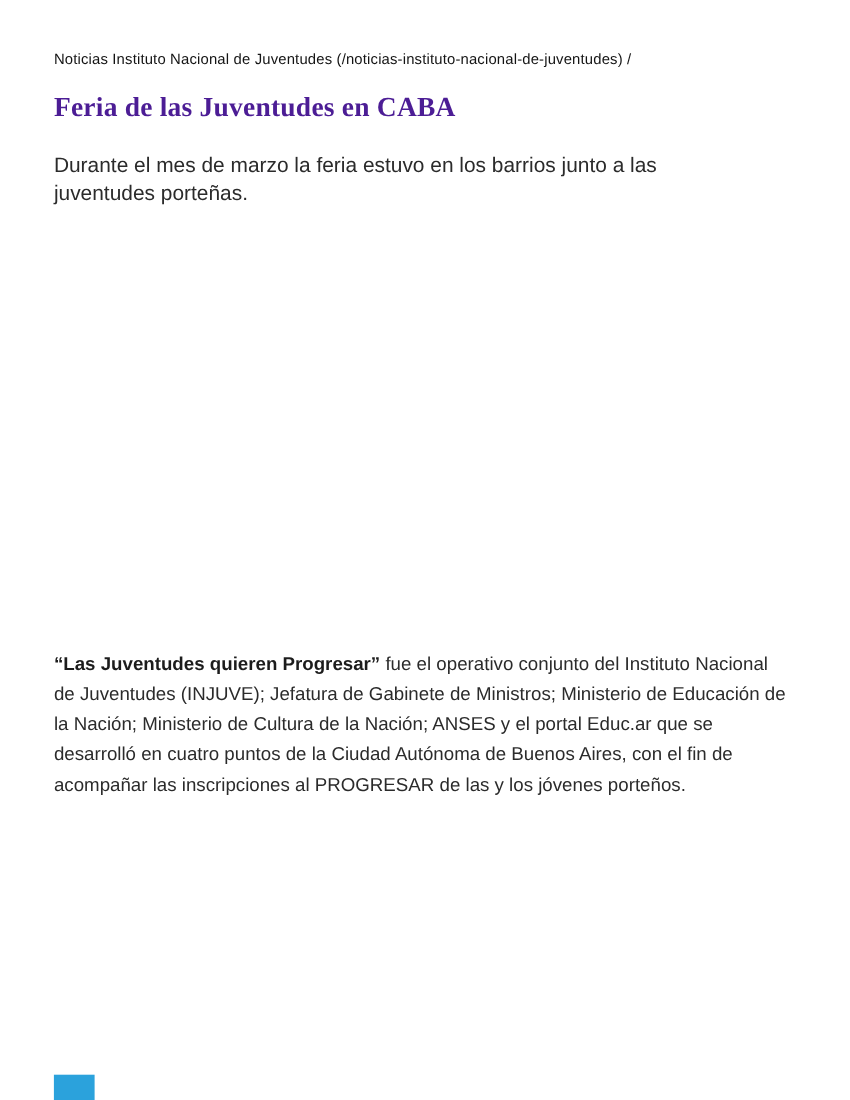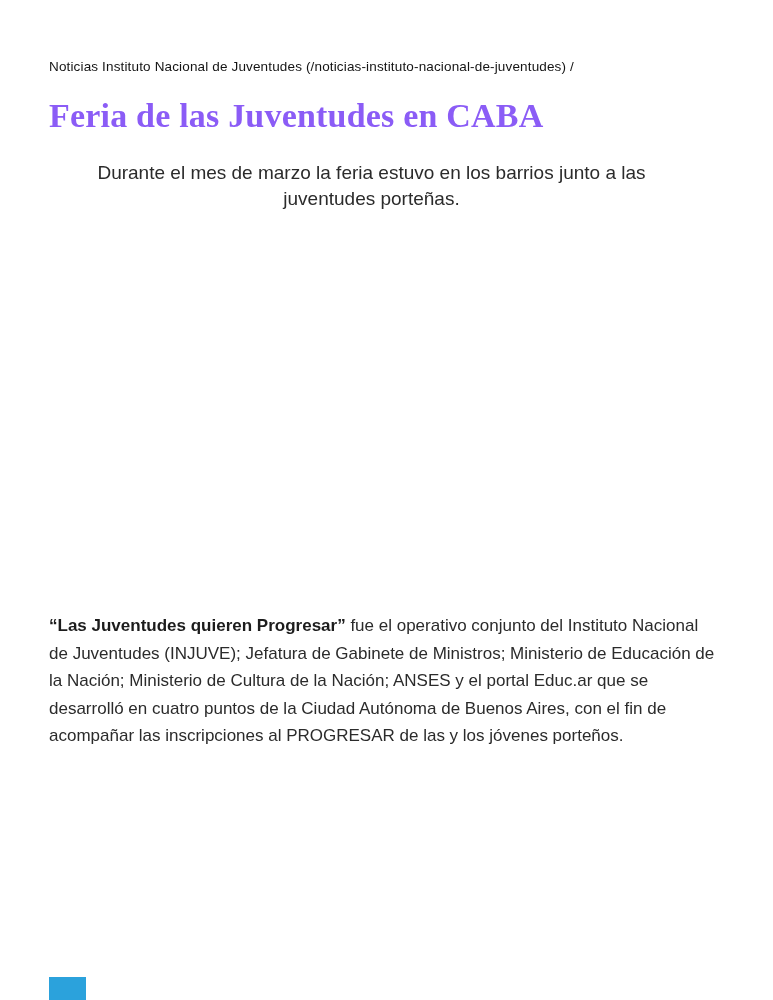--- a/index.html
+++ b/index.html
@@ -8,46 +8,45 @@
     height: 1000px;
     background: #ffffff;
     font-family: "Liberation Sans", sans-serif;
     color: #2b2b2b;
     overflow: hidden;
   }
   .page {
     position: relative;
     width: 773px;
     height: 1000px;
-    padding: 57px 56px 0 49px;
+    padding: 45px 56px 0 49px;
     background: #ffffff;
   }
   .breadcrumb {
     font-size: 13.5px;
     color: #141414;
     letter-spacing: 0.15px;
     cursor: pointer;
     text-decoration: none;
   }
   .article-title {
     font-family: "Liberation Serif", serif;
     font-weight: 700;
-    font-size: 34px;
+    font-size: 25px;
     line-height: 1.15;
-    color: #8b5cf6;
+    color: #4c1d95;
     margin-top: 21px;
     letter-spacing: 0.2px;
   }
   .article-subtitle {
     margin-top: 25px;
     font-size: 19px;
     line-height: 26px;
     color: #2b2b2b;
     max-width: 645px;
-    text-align: center;
   }
   .article-date {
     margin-top: 33px;
     font-size: 14.5px;
     color: #2b2b2b;
   }
   .media-spacer {
     height: 400px;
   }
   .article-body {

